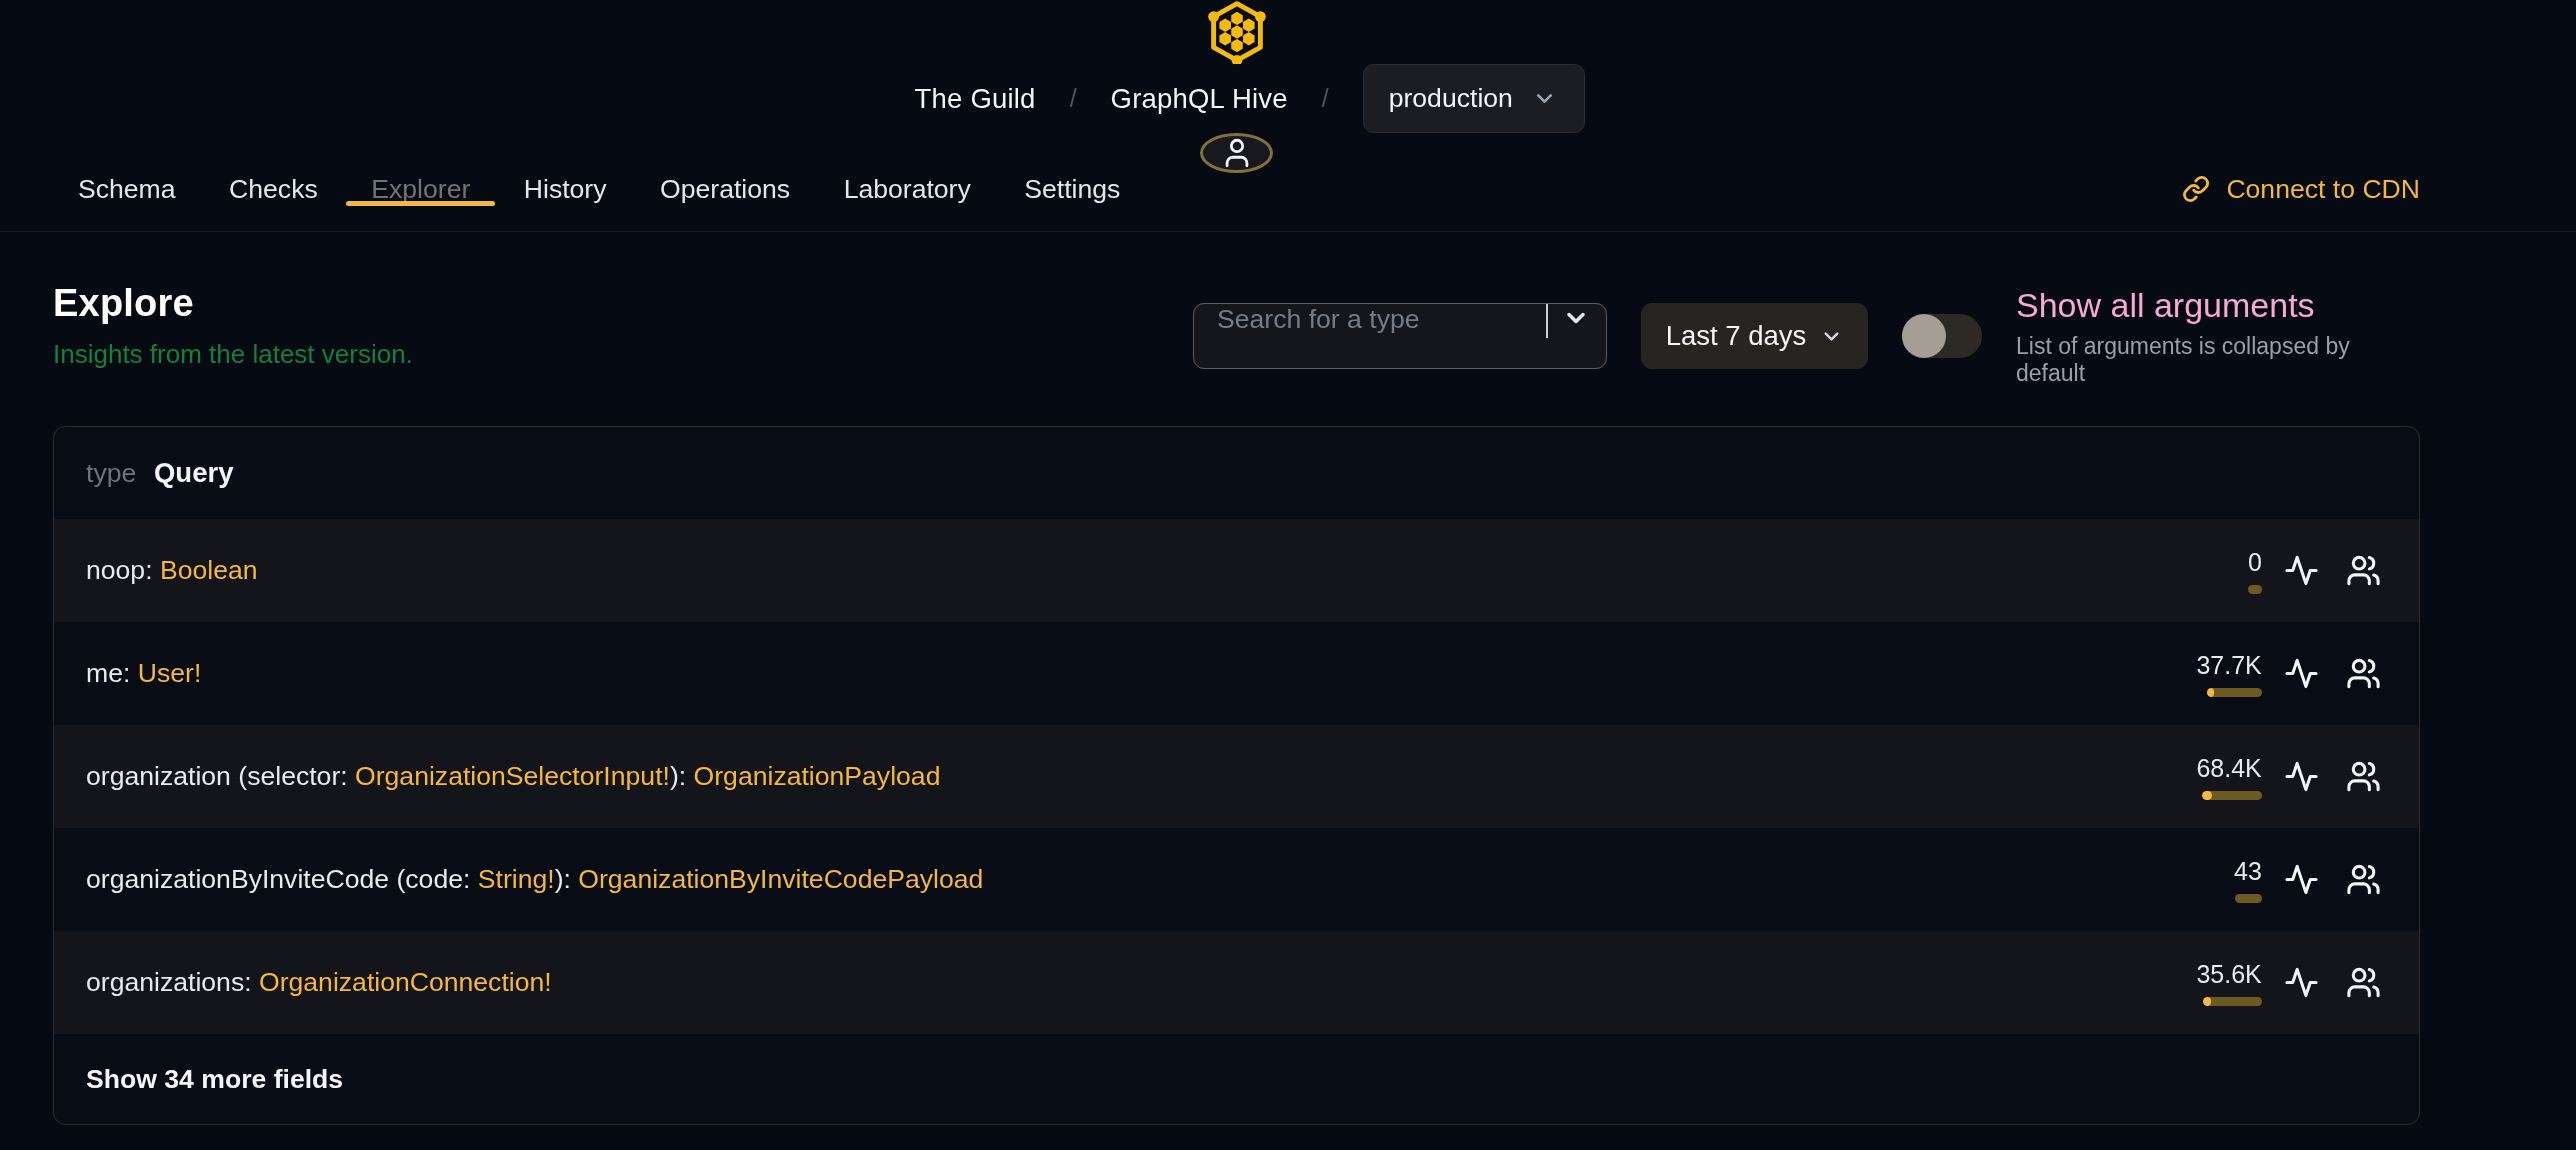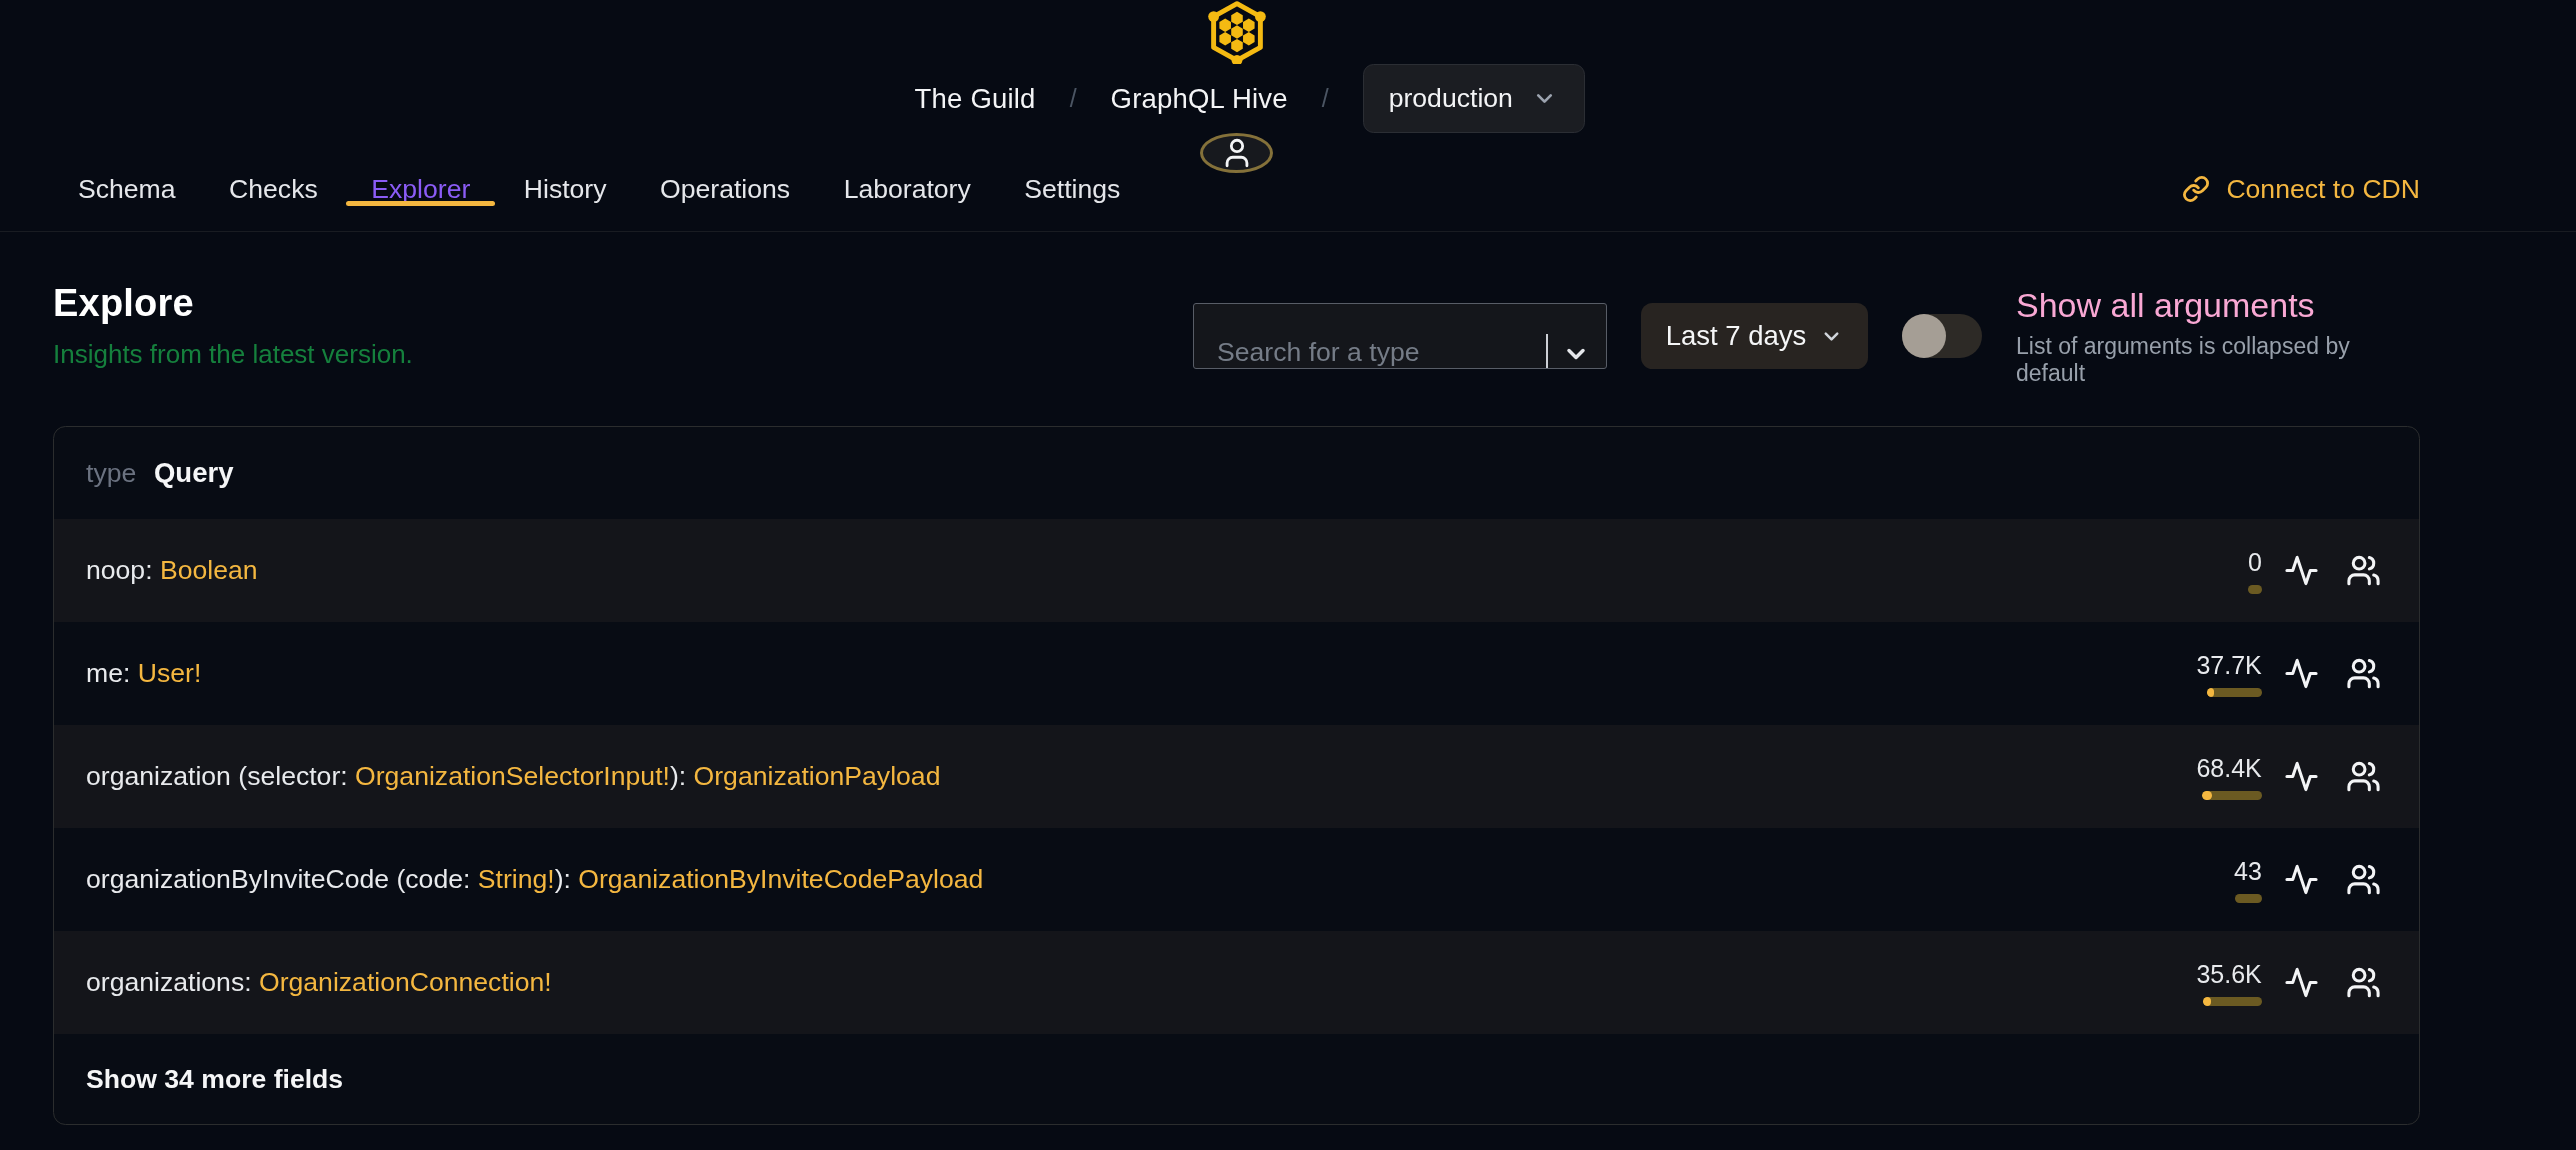--- a/index.html
+++ b/index.html
@@ -36,36 +36,36 @@
   
   .tabbar {
     height:85px; display:flex; align-items:center;
     padding:0 156px 0 53px; border-bottom:1.8px solid #191c22;
   }
   .tabs { display:flex; gap:3.5px; }
   .tab {
     position:relative; display:flex; align-items:center;
     padding:0 25px; font-size:26.6px; color:#e5e7eb; cursor:pointer; white-space:nowrap;
   }
-  .tab.active { color:#8b5cf6; font-weight:500; }
+  .tab.active { color:#737373; font-weight:500; }
   .tab.active::after {
     content:""; position:absolute; left:0; right:0; bottom:-1.8px;
     height:5.3px; border-radius:2.7px; background:var(--accent);
   }
   .cdn-link { display:flex; align-items:center; gap:16px; color:var(--accent); font-size:26.6px; cursor:pointer; }
   .cdn-link svg { width:28px; height:28px; stroke:var(--accent); fill:none; stroke-width:2.4; stroke-linecap:round; stroke-linejoin:round; }
   
   .main { padding:0 156px 0 53px; }
   .section-head { margin-top:50px; display:flex; align-items:flex-start; justify-content:space-between; }
   .page-title { font-size:38px; font-weight:700; color:#ffffff; letter-spacing:0.2px; }
   .page-sub { margin-top:14px; font-size:26px; color:#15803d; }
   .controls { display:flex; align-items:center; gap:34px; margin-top:3.5px; }
   .search-combo {
-    width:414px; height:66px; border:1.8px solid #585d67; border-radius:3px;
-    background:#14161b; display:flex; align-items:flex-end; padding:0 16px 0 23px;
+    width:414px; height:66px; border:1.8px solid #585d67; border-radius:11px;
+    background:#14161b; display:flex; align-items:flex-start; padding:0 16px 0 23px;
   }
   .search-combo input {
     flex:1; background:transparent; border:none; outline:none;
     font-family:"Liberation Sans", sans-serif; font-size:26.6px; color:#e5e7eb; min-width:0;
   }
   .search-combo input::placeholder { color:#757c87; }
   .combo-divider { width:1.8px; height:34px; background:#cdd0d6; margin:0 14px 0 7px; }
   .combo-chev { width:28px; height:28px; stroke:#e5e7eb; fill:none; stroke-width:3; stroke-linecap:round; stroke-linejoin:round; cursor:pointer; }
   .period-btn {
     height:66px; min-width:227px; border-radius:11.5px; background:#282421; border:none;

